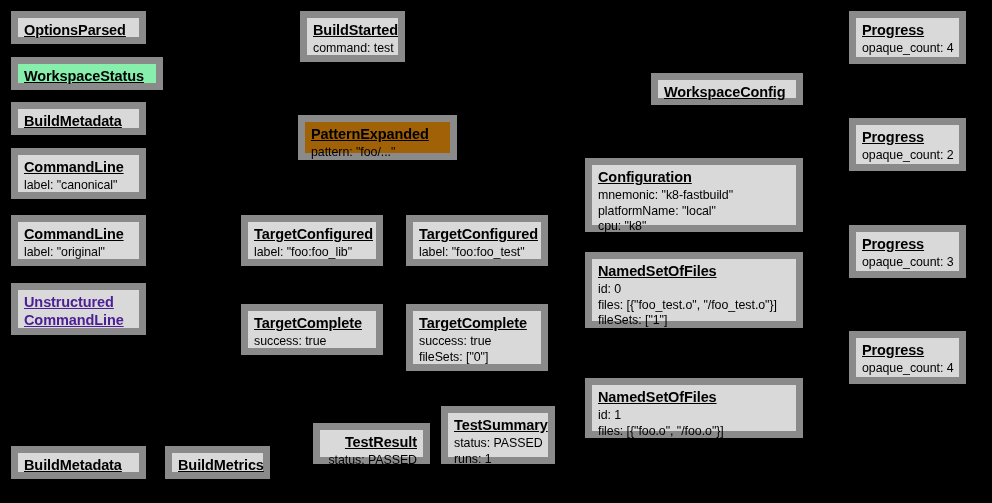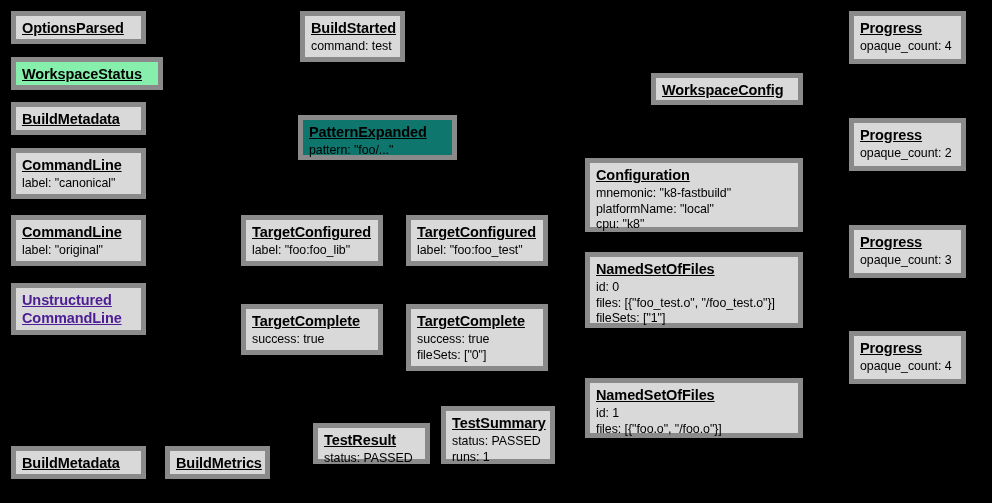--- a/index.html
+++ b/index.html
@@ -20,21 +20,21 @@
     left: 0;
     top: 0;
     width: 992px;
     height: 503px;
     background: #000000;
   }
   .node {
     position: absolute;
     box-sizing: border-box;
     background: #d9d9d9;
-    border: 5px solid #14532d;
+    border: 7px solid #14532d;
     padding: 4px 6px 5px 6px;
     color: #000000;
     line-height: 1.0;
   }
   .node-title {
     display: block;
     font-size: 14.5px;
     font-weight: bold;
     text-decoration: underline;
     white-space: pre;
@@ -94,21 +94,21 @@
     <div class="node" style="left: 165px; top: 446px; width: 105px; height: 33px; background: rgb(217, 217, 217); border-color: rgb(138, 138, 138); color: rgb(0, 0, 0);">
       <span class="node-title">BuildMetrics</span>
       <span class="node-fields"></span>
     </div>
     <div class="node" style="left: 300px; top: 11px; width: 105px; height: 51px; background: rgb(217, 217, 217); border-color: rgb(138, 138, 138); color: rgb(0, 0, 0);">
       <span class="node-title">BuildStarted</span>
       <span class="node-fields">
         <span class="node-field">command: test</span>
       </span>
     </div>
-    <div class="node" style="left: 298px; top: 115px; width: 159px; height: 45px; background: #0f766e; border-color: rgb(138, 138, 138); color: rgb(0, 0, 0);">
+    <div class="node" style="left: 298px; top: 115px; width: 159px; height: 45px; background: #a16207; border-color: rgb(138, 138, 138); color: rgb(0, 0, 0);">
       <span class="node-title">PatternExpanded</span>
       <span class="node-fields">
         <span class="node-field">pattern: "foo/..."</span>
       </span>
     </div>
     <div class="node" style="left: 241px; top: 215px; width: 142px; height: 51px; background: rgb(217, 217, 217); border-color: rgb(138, 138, 138); color: rgb(0, 0, 0);">
       <span class="node-title">TargetConfigured</span>
       <span class="node-fields">
         <span class="node-field">label: "foo:foo_lib"</span>
       </span>
@@ -125,21 +125,21 @@
         <span class="node-field">success: true</span>
       </span>
     </div>
     <div class="node" style="left: 406px; top: 304px; width: 142px; height: 67px; background: rgb(217, 217, 217); border-color: rgb(138, 138, 138); color: rgb(0, 0, 0);">
       <span class="node-title">TargetComplete</span>
       <span class="node-fields">
         <span class="node-field">success: true</span>
         <span class="node-field">fileSets: ["0"]</span>
       </span>
     </div>
-    <div class="node" style="left: 313px; top: 423px; width: 117px; height: 41px; background: rgb(217, 217, 217); border-color: rgb(138, 138, 138); color: rgb(0, 0, 0);">
+    <div class="node" style="left: 313px; top: 423px; width: 117px; height: 41px; background: rgb(217, 217, 217); border-color: rgb(138, 138, 138); color: rgb(0, 0, 0); text-align: right;">
       <span class="node-title">TestResult</span>
       <span class="node-fields">
         <span class="node-field">status: PASSED</span>
       </span>
     </div>
     <div class="node" style="left: 441px; top: 406px; width: 114px; height: 58px; background: rgb(217, 217, 217); border-color: rgb(138, 138, 138); color: rgb(0, 0, 0);">
       <span class="node-title">TestSummary</span>
       <span class="node-fields">
         <span class="node-field">status: PASSED</span>
         <span class="node-field">runs: 1</span>

